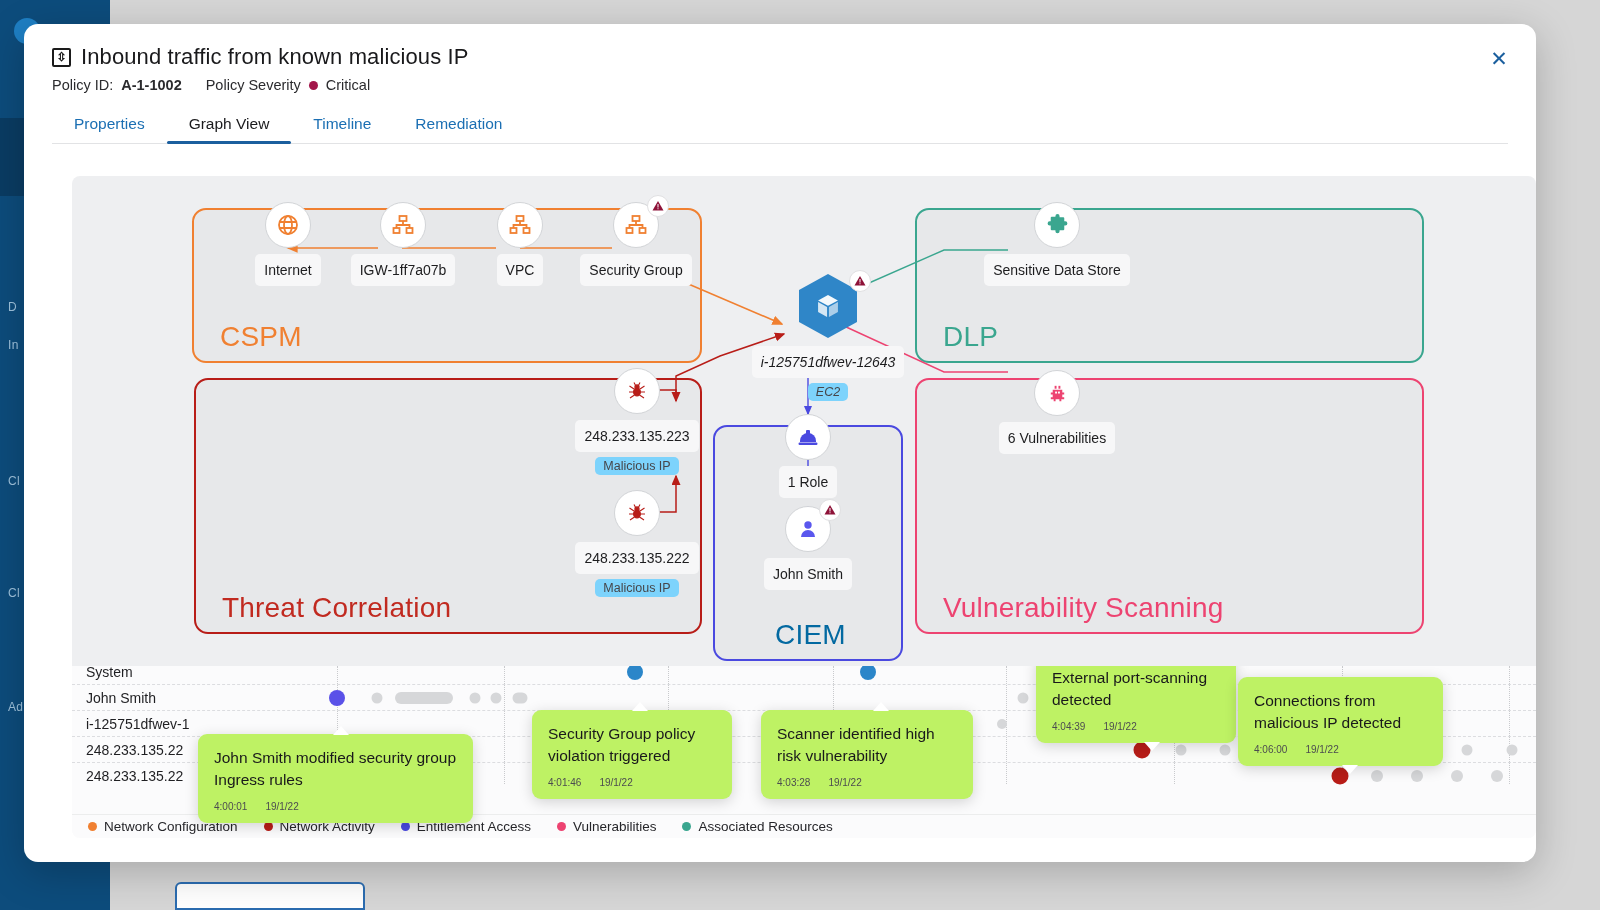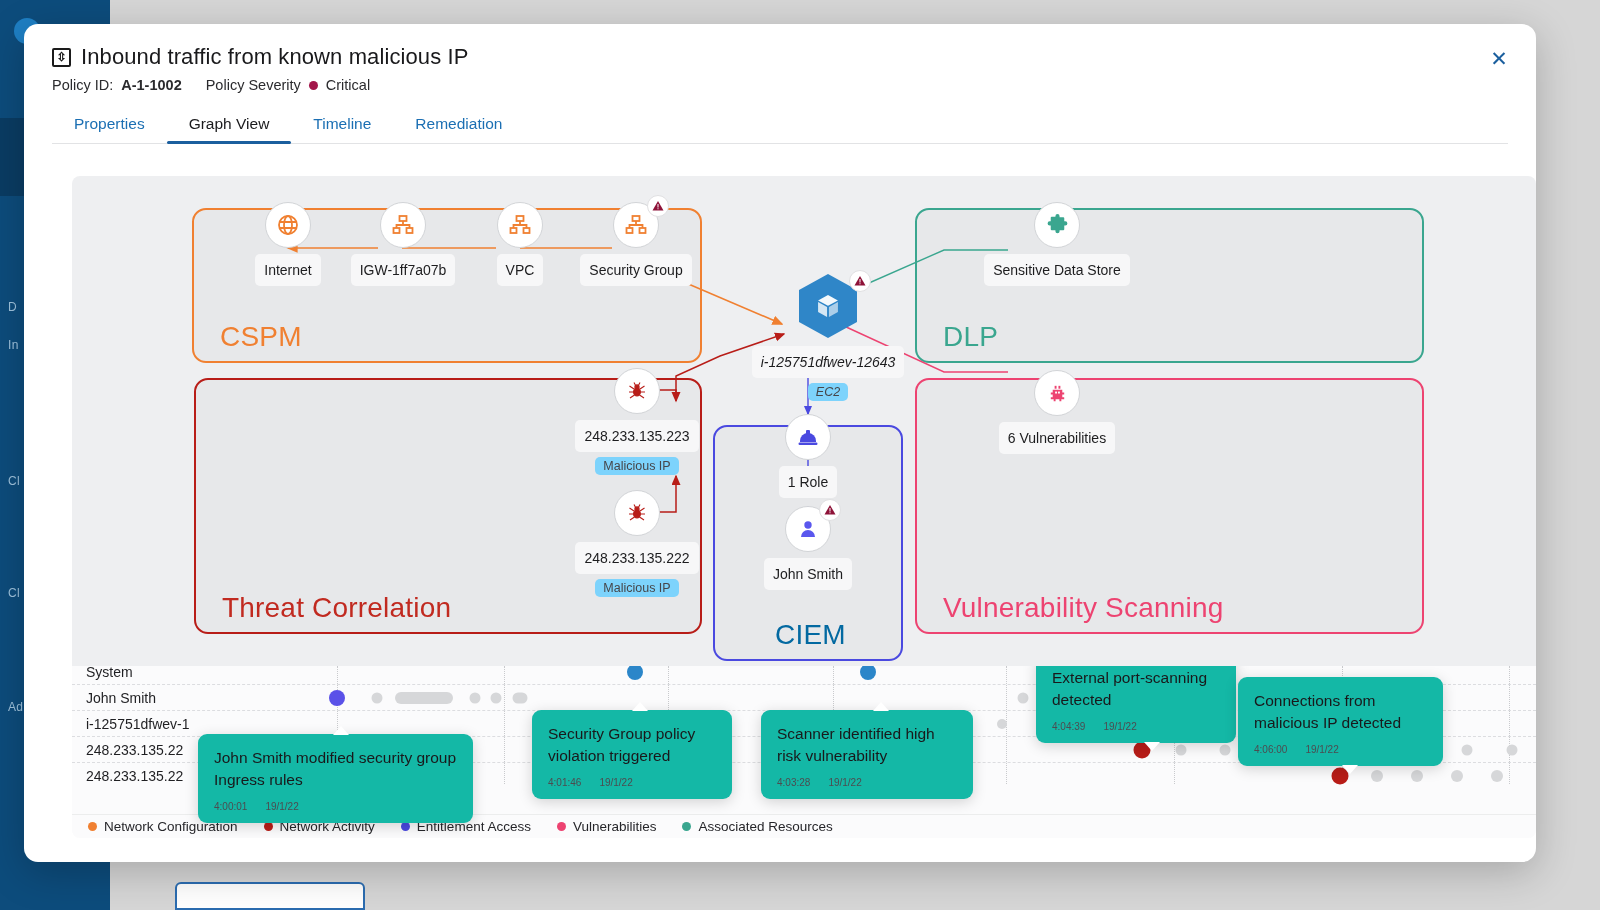--- a/index.html
+++ b/index.html
@@ -171,21 +171,21 @@
   #tl-legend {
     position: absolute; left: 0; right: 0; bottom: 0; height: 24px;
     display: flex; align-items: center; gap: 26px; padding-left: 16px;
     background: #fbfbfc; border-top: 1px solid #eceded;
   }
   .leg-item { display: flex; align-items: center; gap: 7px; font-size: 13.5px; color: #26262a; white-space: nowrap; }
   .leg-dot { width: 9px; height: 9px; border-radius: 50%; }
 
   
   .tooltip {
-    position: absolute; background: #14b8a6; border-radius: 9px;
+    position: absolute; background: #bef264; border-radius: 9px;
     box-shadow: 0 3px 14px rgba(0,0,0,.17); padding: 13px 16px 11px 16px;
     z-index: 20;
   }
   .tooltip .tt-text { font-size: 15.5px; color: #19191b; line-height: 1.45; }
   .tooltip .tt-meta { margin-top: 9px; font-size: 10px; color: #4c4c50; display: flex; gap: 18px; }
   .tt-arrow {
     position: absolute; width: 16px; height: 9px; background: #ffffff;
   }
   .tt-arrow.up { top: -8px; clip-path: polygon(50% 0%, 100% 100%, 0% 100%); }
   .tt-arrow.down { bottom: -8px; clip-path: polygon(0% 0%, 100% 0%, 50% 100%); }

